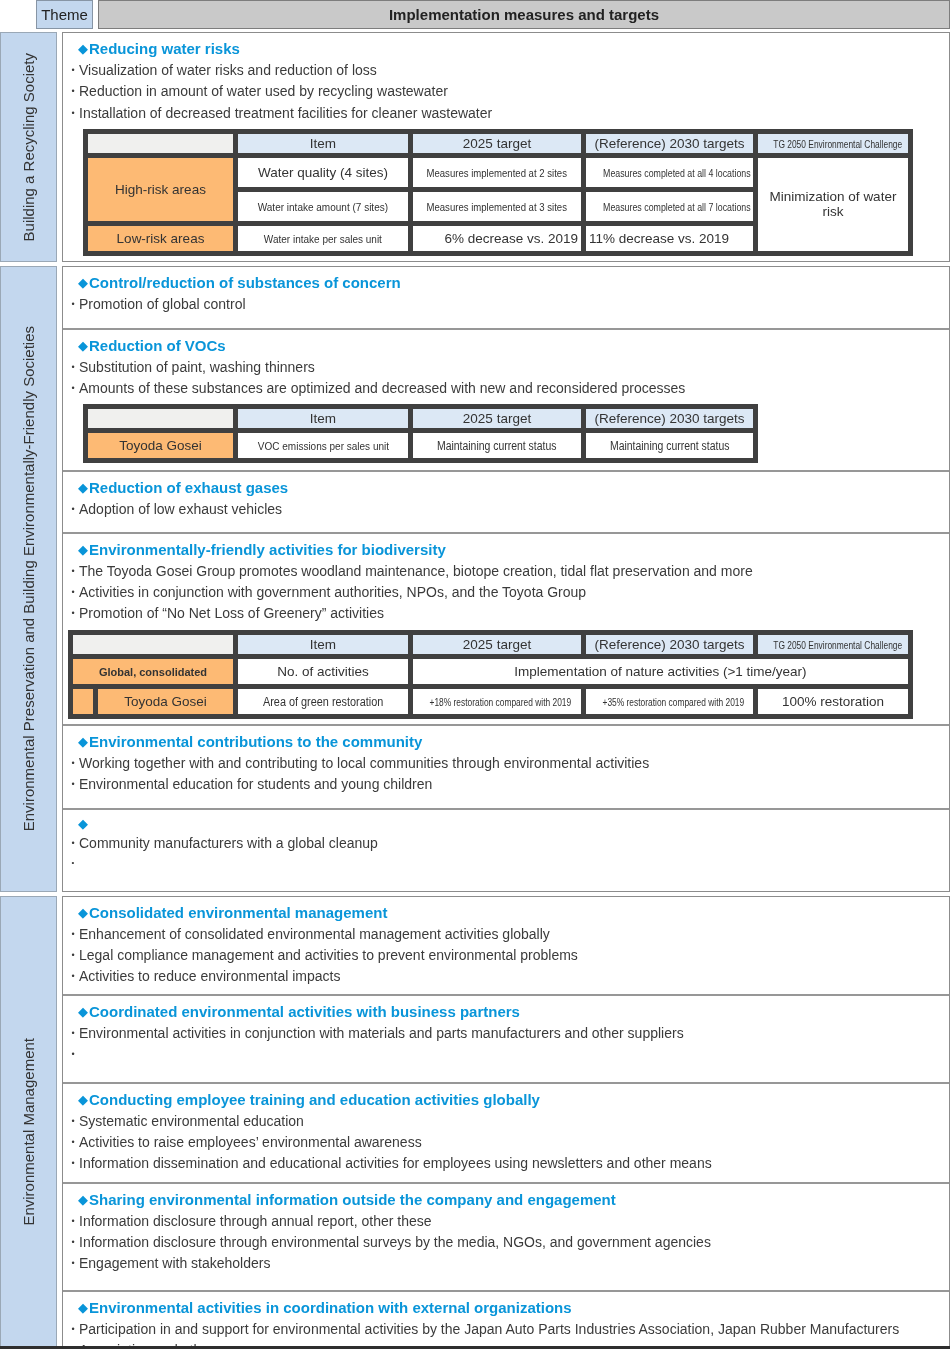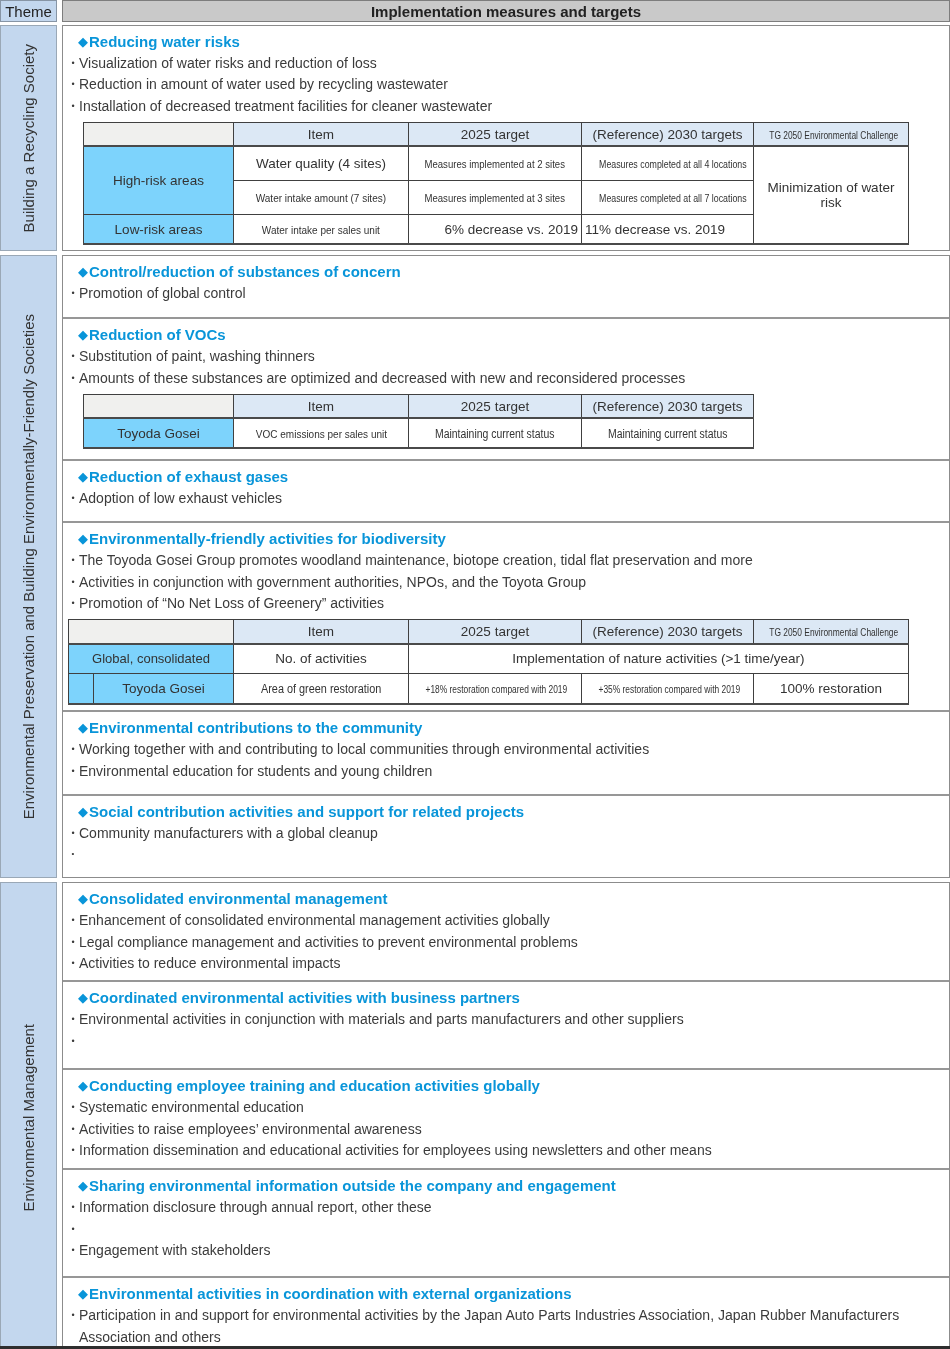--- a/index.html
+++ b/index.html
@@ -1,20 +1,20 @@
 <!DOCTYPE html>
 <html><head>
 <meta charset="utf-8">
 <style>
   html,body{margin:0;padding:0;background:#ffffff;}
   .page{width:950px;height:1349px;box-sizing:border-box;position:relative;overflow:hidden;
         font-family:"Liberation Sans","DejaVu Sans",sans-serif;background:#fff;
         border-bottom:3px solid #2e2e2e;}
   
-  .hdr{display:flex;height:22px;margin-bottom:3px;}
+  .hdr{display:flex;height:29px;margin-bottom:3px;padding-left:36px;}
   .theme-cell{width:57px;box-sizing:border-box;background:#c3d7ee;border:1px solid #8795a5;
         display:flex;align-items:center;justify-content:center;font-size:15px;color:#222;}
   .hgap{width:5px;flex:0 0 5px;}
   .title-cell{flex:1;box-sizing:border-box;background:#c9c9c9;border:1px solid #7d7d7d;
         display:flex;align-items:center;justify-content:center;font-size:15px;font-weight:bold;color:#222;}
   
   .tblock{display:flex;margin-bottom:4px;}
   .tblock:last-child{margin-bottom:0;}
   .tlabel{width:57px;flex:0 0 57px;box-sizing:border-box;background:#c3d7ee;border:1px solid #9aa8b6;
         display:flex;align-items:center;justify-content:center;}
@@ -27,32 +27,32 @@
   .hd{margin:0 0 3px 11px;font-size:15px;font-weight:bold;color:#0995d9;display:flex;align-items:center;}
   .dm{margin-right:1px;font-size:13px;line-height:1;}
   .bl{display:flex;font-size:14px;color:#3b3b3b;line-height:1.52;}
   .bu{flex:0 0 12px;width:12px;text-align:center;font-size:9px;line-height:21px;color:#3b3b3b;}
   .bl.small{font-size:12px;}
   .bl.small .bu{line-height:18px;font-size:8px;}
   
   .tbl{border-collapse:collapse;margin-top:5px;margin-left:16px;table-layout:fixed;
        border-bottom:2px solid #4a4a4a;}
   .tbl.bio{margin-left:1px;}
-  .tbl th,.tbl td{box-sizing:border-box;border:1px solid #404040;text-align:center;color:#333;
+  .tbl th,.tbl td{box-sizing:border-box;border:5px solid #404040;text-align:center;color:#333;
        padding:1px 3px;}
   .tbl th{background:#dce8f5;font-weight:normal;font-size:13.5px;height:24px;}
   .tbl th.blank{background:#f0f0ee;}
   .tbl thead tr{border-bottom:2px solid #4a4a4a;}
   .tbl td{background:#fff;font-size:13.5px;height:34px;}
   .tbl td.h30{height:30px;}
-  .tbl td.lbl{background:#7dd3fc;}
+  .tbl td.lbl{background:#fdba74;}
   
   .cx{display:inline-block;transform:scaleX(0.87);transform-origin:50% 50%;white-space:nowrap;}
   .cxs{display:inline-block;transform:scaleX(0.84);transform-origin:50% 50%;white-space:nowrap;}
-  .f13{font-size:13px;} .f125{font-size:12.5px;} .f12{font-size:12px;}
+  .f13{font-size:11px;font-weight:bold;} .f125{font-size:12.5px;} .f12{font-size:12px;}
   .f115{font-size:11.5px;} .f11{font-size:11px;} .f105{font-size:10.5px;} .f10{font-size:10px;}
 </style>
 </head>
 <body>
 
 <div class="page">
 
   <div class="hdr">
     <div class="theme-cell">
       <span>Theme</span>
@@ -265,21 +265,20 @@
           </div>
         <div class="bl">
             <span class="bu">•</span>
             <span>Environmental education for students and young children</span>
           </div>
       </div>
 
       <div class="sec" style="min-height:83px">
         <h3 class="hd">
             <span class="dm">◆</span>
-            <span>Social contribution activities and support for related projects</span>
           </h3>
         <div class="bl">
             <span class="bu">•</span>
             <span>Community manufacturers with a global cleanup</span>
           </div>
         <div class="bl small">
             <span class="bu">•</span>
           </div>
       </div>
 
@@ -349,20 +348,21 @@
         <h3 class="hd">
             <span class="dm">◆</span>
             <span>Sharing environmental information outside the company and engagement</span>
           </h3>
         <div class="bl">
             <span class="bu">•</span>
             <span>Information disclosure through annual report, other these</span>
           </div>
         <div class="bl">
             <span class="bu">•</span>
+            <span>Information disclosure through environmental surveys by the media, NGOs, and government agencies</span>
           </div>
         <div class="bl">
             <span class="bu">•</span>
             <span>Engagement with stakeholders</span>
           </div>
       </div>
 
       <div class="sec" style="min-height:74px">
         <h3 class="hd">
             <span class="dm">◆</span>

